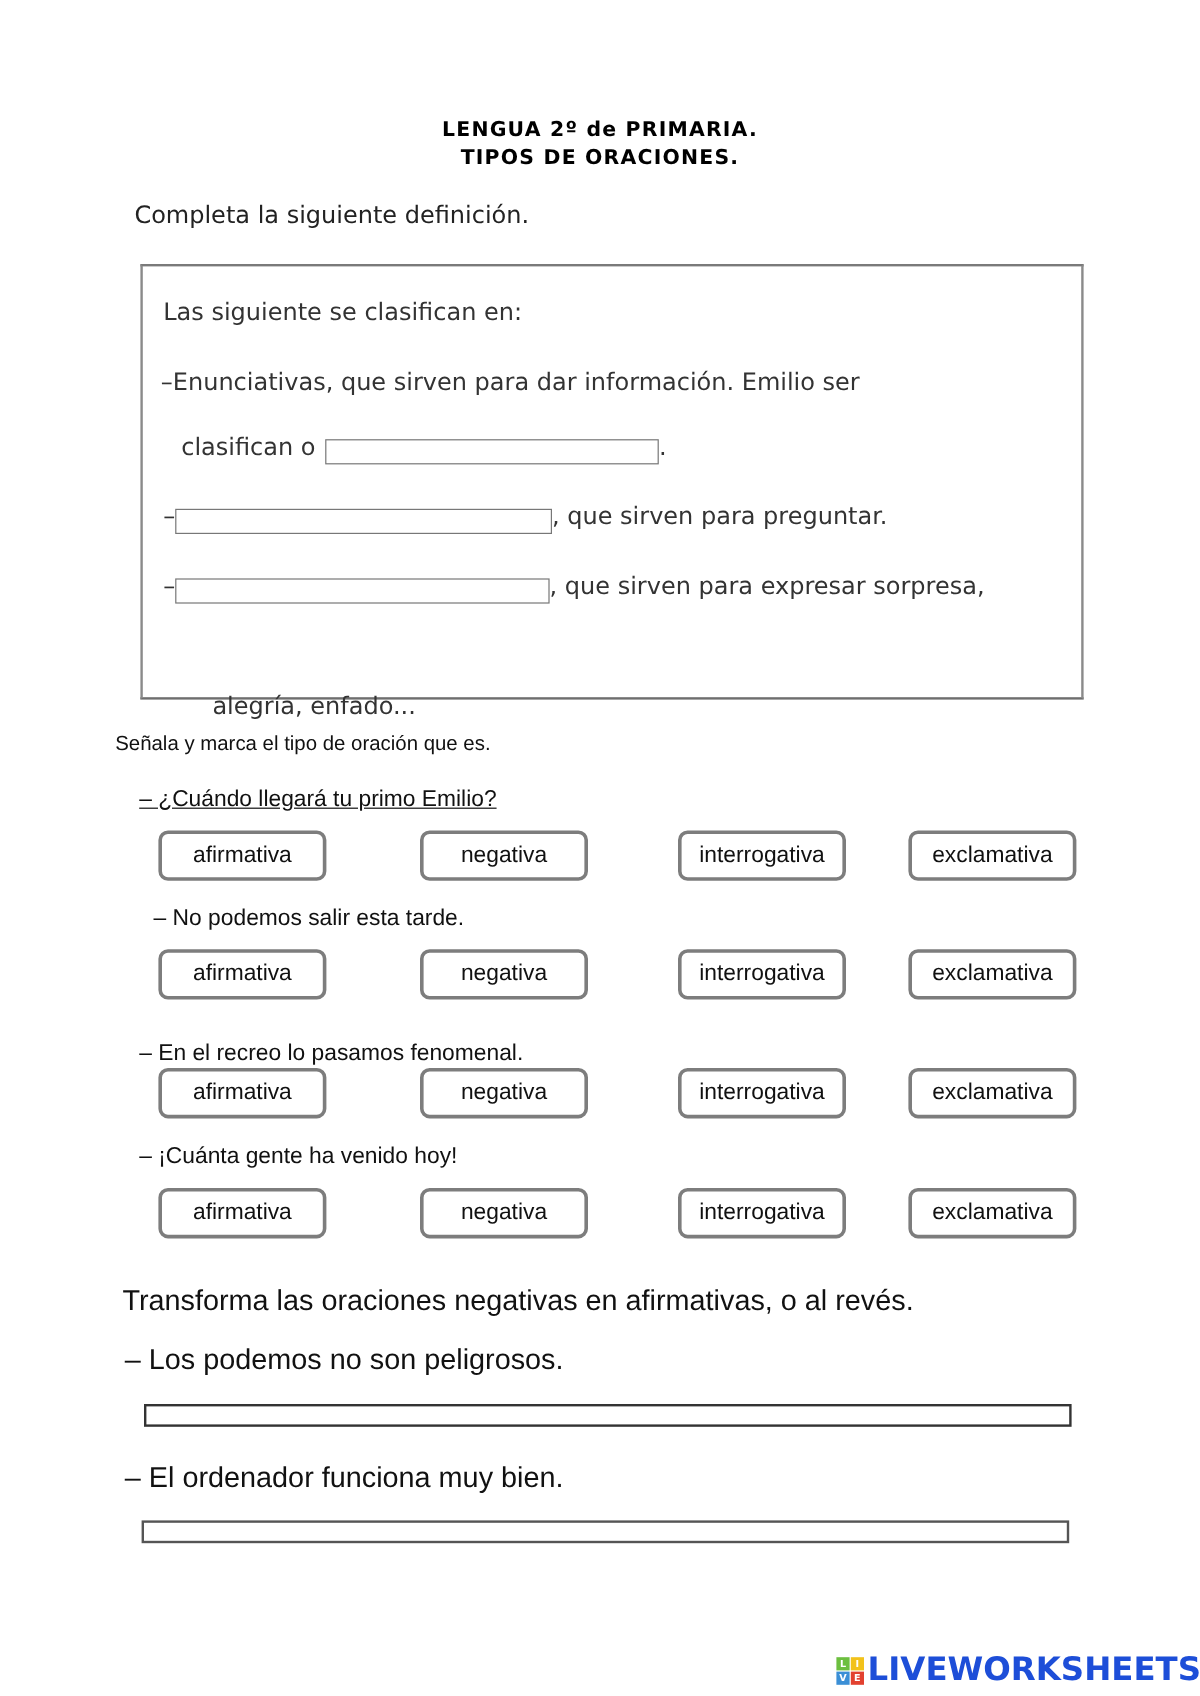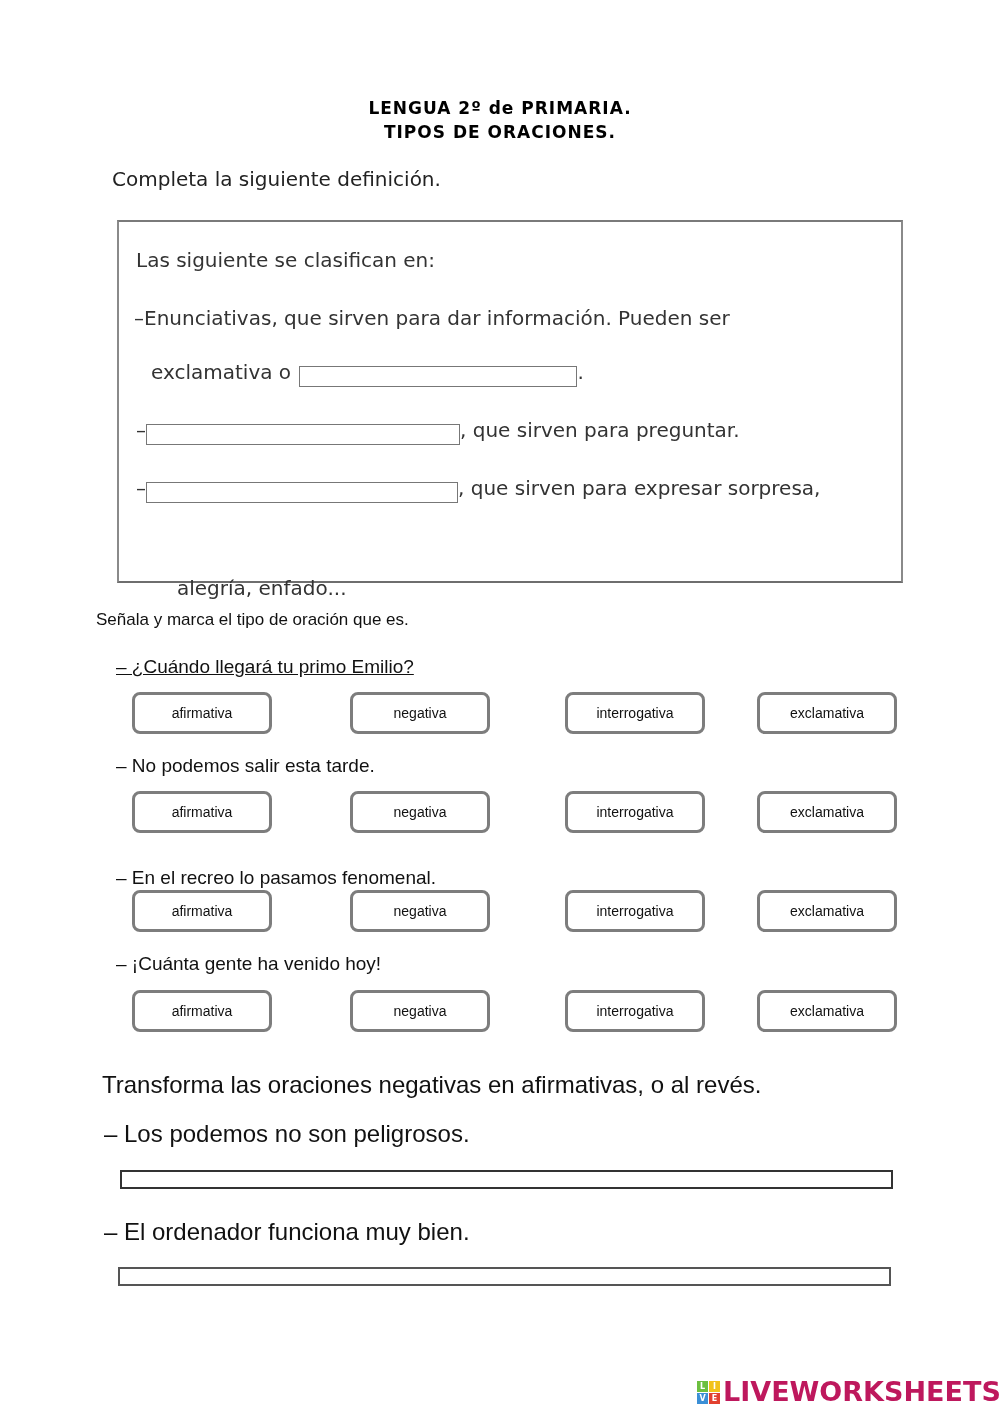--- a/index.html
+++ b/index.html
@@ -16,48 +16,48 @@
     border: 2px solid #8a8a8a; border-top-color: #7a7a7a; border-bottom-color: #6e6e6e;
     box-sizing: border-box; background: #fff;
   }
   .deftext { font-family: "DejaVu Sans", sans-serif; font-size: 20px; color: #333; white-space: nowrap; }
   .blank { display: inline-block; height: 17px; border: 1px solid #777; background: #fff; vertical-align: -2px; }
   .sec2 { font-family: "Liberation Sans", sans-serif; font-size: 17px; color: #111; }
   .q { font-family: "Liberation Sans", sans-serif; font-size: 19px; color: #111; }
   .opt {
     width: 140px; height: 42px; box-sizing: border-box;
     border: 3px solid #7d7d7d; border-radius: 8px; background: #fff;
-    font-family: "Liberation Sans", sans-serif; font-size: 14px; color: #111;
+    font-family: "Liberation Sans", sans-serif; font-size: 19px; color: #111;
     display: flex; align-items: center; justify-content: center; cursor: pointer;
   }
   .sec3 { font-family: "Liberation Sans", sans-serif; font-size: 24px; color: #111; }
   .ans {
     height: 19px; box-sizing: border-box; border: 2px solid #333; border-right-width: 2px;
     background: #fff;
   }
   .logo { left: 697px; top: 1378px; display: flex; align-items: center; }
   .logo-squares { display: grid; grid-template-columns: 11px 11px; grid-template-rows: 11px 11px; gap: 1px; margin-right: 3px; }
   .sq { font-family: "DejaVu Sans", sans-serif; font-size: 8px; font-weight: bold; color: #fff; display: flex; align-items: center; justify-content: center; }
-  .logo-text { font-family: "DejaVu Sans", sans-serif; font-weight: bold; font-size: 27px; color: #be185d; letter-spacing: 0px; line-height: 28px; }
+  .logo-text { font-family: "DejaVu Sans", sans-serif; font-weight: bold; font-size: 27px; color: #1d4ed8; letter-spacing: 0px; line-height: 28px; }
 </style>
 </head>
 <body>
 
 <div class="abs title" style="top:96px;">LENGUA 2º de PRIMARIA.</div>
 <div class="abs title" style="top:120px;">TIPOS DE ORACIONES.</div>
 
 <div class="abs sec1" style="left:112px; top:167px;">Completa la siguiente definición.</div>
 
 <div class="abs defbox"></div>
 
 <div class="abs deftext" style="left:136px; top:248px;">Las siguiente se clasifican en:</div>
-<div class="abs deftext" style="left:134px; top:306px;">–Enunciativas, que sirven para dar información. Pueden ser</div>
+<div class="abs deftext" style="left:134px; top:306px;">–Enunciativas, que sirven para dar información. Emilio ser</div>
 
 <div class="abs deftext" style="left:151px; top:360px;">
-  <span>exclamativa o</span>
+  <span>clasifican o</span>
   <input class="blank" style="width: 272px; margin-left: 2px;" value=""><span>.</span>
 </div>
 
 <div class="abs deftext" style="left:136px; top:418px;">
   <span>–</span><input class="blank" style="width: 308px;" value=""><span>, que sirven para preguntar.</span>
 </div>
 
 <div class="abs deftext" style="left:136px; top:476px;">
   <span>–</span><input class="blank" style="width: 306px;" value=""><span>, que sirven para expresar sorpresa,</span>
 </div>
@@ -65,21 +65,21 @@
 <div class="abs deftext" style="left:177px; top:528px;margin-top:48px;">alegría, enfado...</div>
 
 <div class="abs sec2" style="left:96px; top:610px;">Señala y marca el tipo de oración que es.</div>
 
 <div class="abs q" style="left:116px; top:656px;text-decoration:underline;">– ¿Cuándo llegará tu primo Emilio?</div>
 <div class="abs opt" style="left:132px; top:692px;">afirmativa</div>
 <div class="abs opt" style="left:350px; top:692px;">negativa</div>
 <div class="abs opt" style="left:565px; top:692px;">interrogativa</div>
 <div class="abs opt" style="left:757px; top:692px;">exclamativa</div>
 
-<div class="abs q" style="left:116px; top:755px;">– No podemos salir esta tarde.</div>
+<div class="abs q" style="left:128px; top:755px;">– No podemos salir esta tarde.</div>
 <div class="abs opt" style="left:132px; top:791px;">afirmativa</div>
 <div class="abs opt" style="left:350px; top:791px;">negativa</div>
 <div class="abs opt" style="left:565px; top:791px;">interrogativa</div>
 <div class="abs opt" style="left:757px; top:791px;">exclamativa</div>
 
 <div class="abs q" style="left:116px; top:854px;margin-top:13px;">– En el recreo lo pasamos fenomenal.</div>
 <div class="abs opt" style="left:132px; top:890px;">afirmativa</div>
 <div class="abs opt" style="left:350px; top:890px;">negativa</div>
 <div class="abs opt" style="left:565px; top:890px;">interrogativa</div>
 <div class="abs opt" style="left:757px; top:890px;">exclamativa</div>

